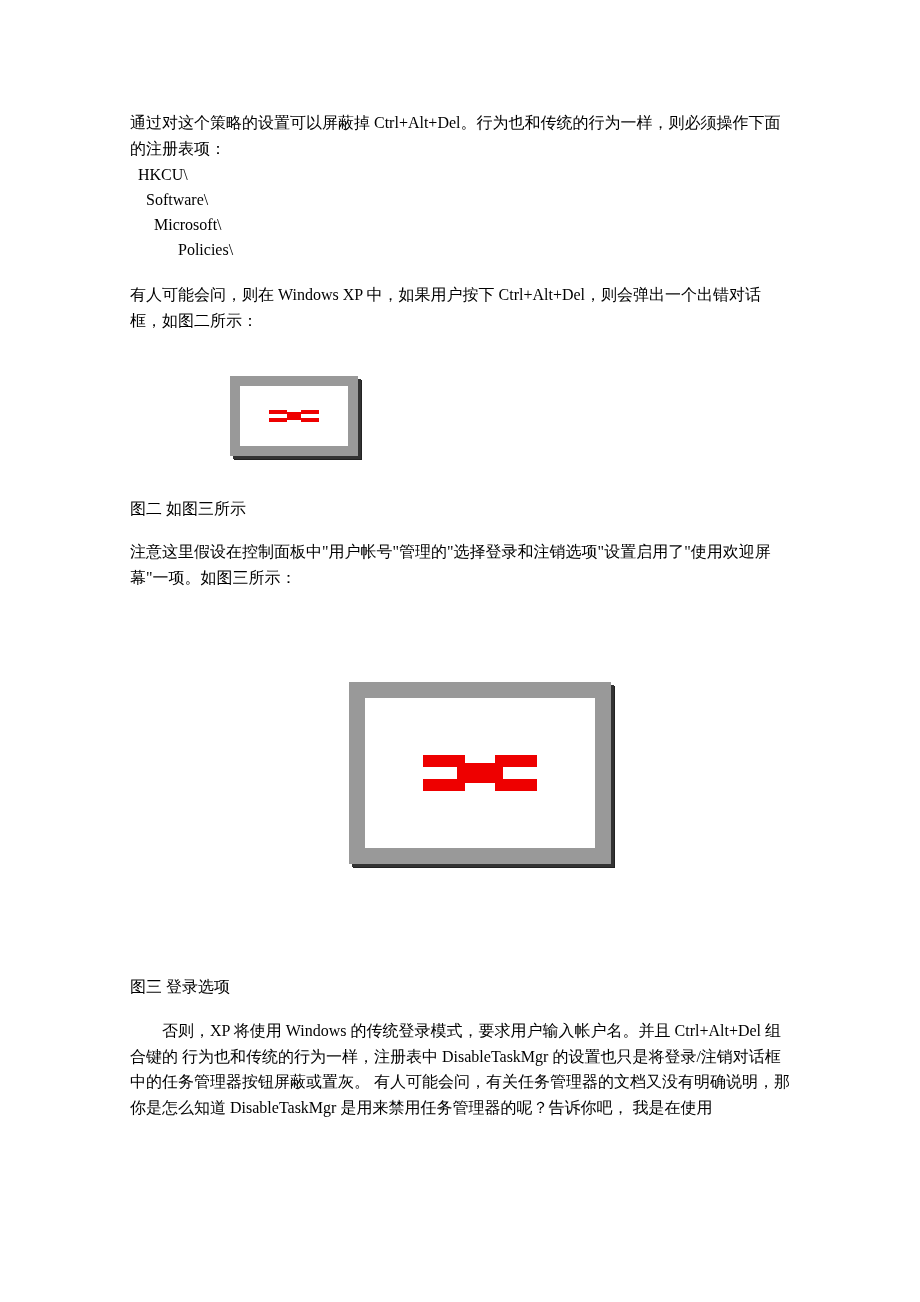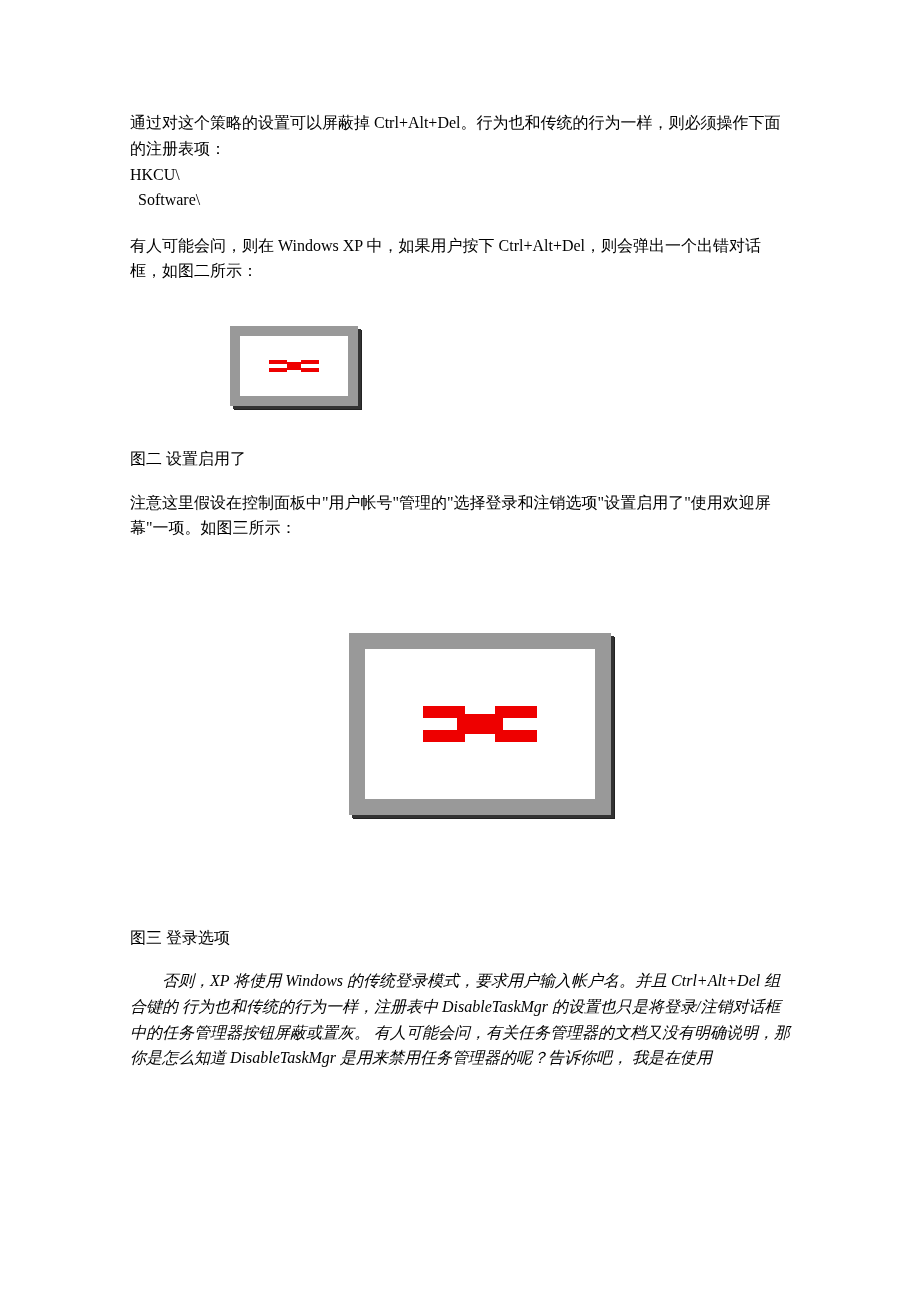--- a/index.html
+++ b/index.html
@@ -9,21 +9,21 @@
       margin: 0;
       padding: 110px 130px 60px 130px;
       background: #fff;
       color: #000;
       width: 660px;
     }
     .paragraph {
       margin: 0 0 2px 0;
     }
     .reg-block {
-      margin: 0 0 20px 0;
+      margin: 0 0 20px 8px;
       line-height: 1.55;
     }
     .reg-line {
       white-space: pre;
     }
     .spacer-sm { height: 18px; }
     .spacer-md { height: 40px; }
     .spacer-xl { height: 90px; }
     .spacer-xxl { height: 110px; }
     .figure-small-wrap {
@@ -62,31 +62,32 @@
       position: relative;
       width: 130px;
       height: 60px;
     }
     svg { display: block; }
     .caption {
       margin: 0;
     }
     .indent {
       text-indent: 2em;
-      font-style: italic;
     }
   </style>
 </head>
 <body>
 
 <p class="paragraph">通过对这个策略的设置可以屏蔽掉 Ctrl+Alt+Del。行为也和传统的行为一样，则必须操作下面的注册表项：</p>
 
 <div class="reg-block">
   <div class="reg-line">HKCU\</div>
   <div class="reg-line">  Software\</div>
+  <div class="reg-line">    Microsoft\</div>
+  <div class="reg-line">          Policies\</div>
 </div>
 
 <p class="paragraph">有人可能会问，则在 Windows XP 中，如果用户按下 Ctrl+Alt+Del，则会弹出一个出错对话框，如图二所示：</p>
 
 <div class="spacer-md"></div>
 
 <div class="figure-small-wrap">
   <div class="placeholder-frame placeholder-small">
     <span class="x-icon-small">
       <svg viewBox="0 0 50 24" width="50" height="24">
@@ -95,21 +96,21 @@
         <rect x="32" y="6" width="18" height="4" fill="#e00"></rect>
         <rect x="32" y="14" width="18" height="4" fill="#e00"></rect>
         <rect x="18" y="8" width="14" height="8" fill="#e00"></rect>
       </svg>
     </span>
   </div>
 </div>
 
 <div class="spacer-md"></div>
 
-<p class="caption">图二  设置启用了</p>
+<p class="caption">图二  如图三所示</p>
 
 <div class="spacer-sm"></div>
 
 <p class="paragraph">注意这里假设在控制面板中"用户帐号"管理的"选择登录和注销选项"设置启用了"使用欢迎屏幕"一项。如图三所示：</p>
 
 <div class="spacer-xl"></div>
 
 <div class="figure-large-wrap">
   <div class="placeholder-frame placeholder-large">
     <span class="x-icon-large">

